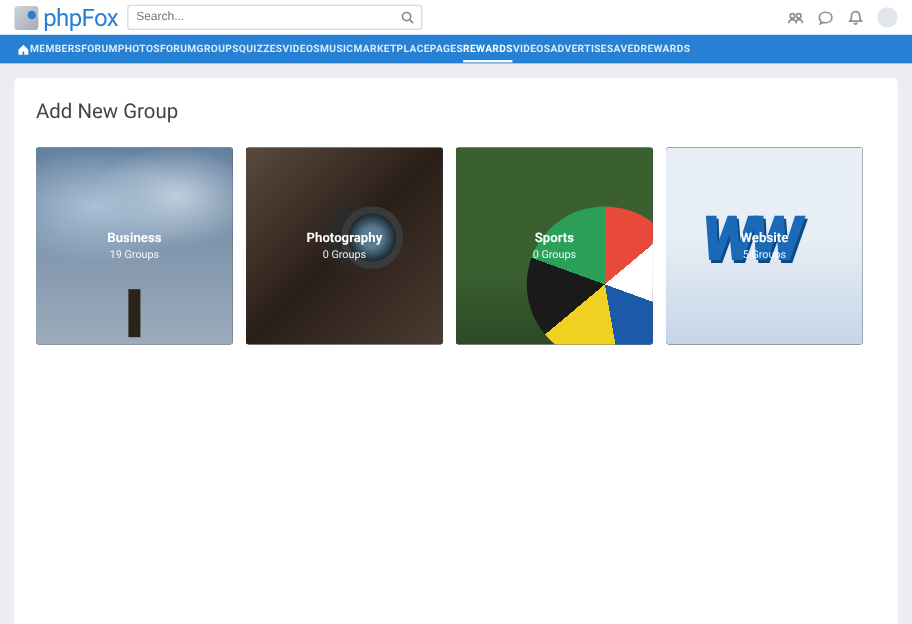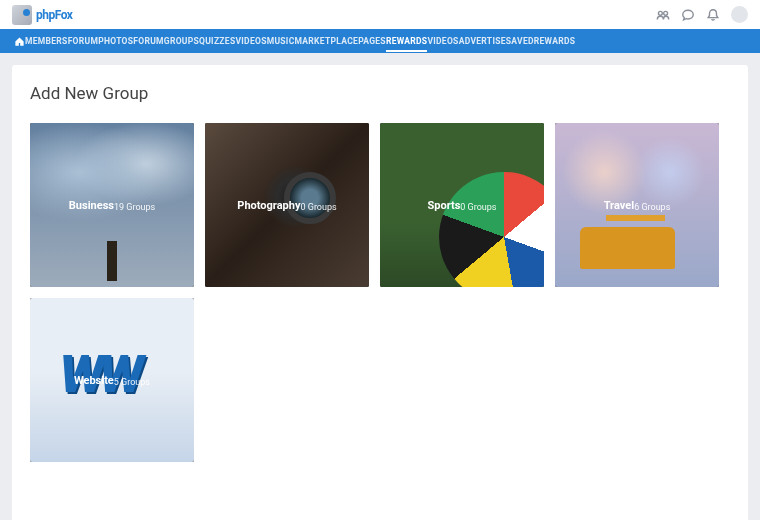--- a/index.html
+++ b/index.html
@@ -2,21 +2,21 @@
 <html><head>
 <meta charset="utf-8">
 <style>
 * { margin: 0; padding: 0; box-sizing: border-box; }
 body { font-family: -apple-system, BlinkMacSystemFont, "Segoe UI", Roboto, Arial, sans-serif; background: #ebedf0; width: 760px; height: 520px; overflow: hidden; }
 
 .header { background: #fff; height: 29px; display: flex; align-items: center; padding: 0 12px; gap: 8px; }
 .logo-wrap { display: flex; align-items: center; gap: 4px; }
 .logo-box { width: 20px; height: 20px; background: linear-gradient(135deg,#d0d4db,#a5abb5); border-radius: 3px; position: relative; }
 .logo-box::after { content: ""; position: absolute; right: 2px; top: 4px; width: 7px; height: 7px; border-radius: 50%; background: #2681d5; }
-.logo-text { font-size: 12px; font-weight: 700; color: #2681d5; letter-spacing: -0.5px; }
+.logo-text { font-size: 20px; font-weight: 400; color: #2681d5; letter-spacing: -0.5px; }
 
 .search { flex: 0 0 246px; height: 21px; border: 1px solid #d5d8de; border-radius: 3px; display: flex; align-items: center; padding: 0 6px; }
 .search input { border: none; outline: none; flex: 1; font-size: 10px; color: #888; background: transparent; }
 .search-icon { width: 11px; height: 11px; stroke: #888; stroke-width: 2; fill: none; }
 
 .hdr-spacer { flex: 1; }
 .hdr-icons { display: flex; align-items: center; gap: 11px; }
 .hdr-icon { width: 14px; height: 14px; stroke: #8a8f9a; stroke-width: 1.6; fill: none; cursor: pointer; }
 .avatar { width: 17px; height: 17px; border-radius: 50%; background: #e2e5ea; }
 
@@ -27,21 +27,21 @@
 .nav-item.active::after { content: ""; position: absolute; left: 0; right: 0; bottom: -6px; height: 2px; background: #fff; }
 
 .page { background: #ebedf0; padding: 12px; }
 .panel { background: #fff; border-radius: 3px; padding: 18px 18px 24px; min-height: 460px; }
 .page-title { font-size: 17px; font-weight: 400; color: #444; margin-bottom: 20px; }
 
 .grid { display: grid; grid-template-columns: repeat(4, 164px); grid-auto-rows: 164px; gap: 11px; }
 .card { position: relative; border-radius: 2px; overflow: hidden; cursor: pointer; background: #333; }
 .card::before { content: ""; position: absolute; inset: 0; background: rgba(10,15,25,0.45); }
 .card-bg { position: absolute; inset: 0; }
-.card-txt { position: absolute; inset: 0; display: flex; flex-direction: row; justify-content: center; align-items: center; color: #fff; z-index: 2; }
+.card-txt { position: absolute; inset: 0; display: flex; flex-direction: column; justify-content: center; align-items: center; color: #fff; z-index: 2; }
 .card-name { font-size: 11px; font-weight: 700; }
 .card-meta { font-size: 9px; margin-top: 3px; opacity: 0.92; }
 
 
 .bg-business { background: linear-gradient(rgba(40,60,90,0.1),rgba(40,60,90,0.1)), radial-gradient(ellipse 120px 70px at 30% 30%, #b9cfe3, transparent 70%), radial-gradient(ellipse 100px 60px at 70% 25%, #d5e3ef, transparent 70%), linear-gradient(#6a88a8,#aab8c6); }
 .bg-business::after { content:""; position:absolute; left:50%; bottom:6px; width:10px; height:40px; background:#2a2319; transform:translateX(-50%); z-index:1; }
 .bg-food { background: radial-gradient(circle 35px at 40% 40%, #d68a2c, transparent 65%), radial-gradient(circle 30px at 65% 60%, #c97a1e, transparent 65%), radial-gradient(circle 25px at 30% 70%, #b16819, transparent 65%), linear-gradient(135deg,#3a2612,#6a4420,#3a2612); }
 .bg-photo { background: radial-gradient(circle 45px at 55% 45%, #1a1a1a 0%, #2c2c2c 40%, transparent 70%), linear-gradient(135deg,#5a4a3e,#2a1f18,#4a3c32); }
 .bg-photo::after { content:""; position:absolute; left:48%; top:30%; width:40px; height:40px; border-radius:50%; border:6px solid #3a3a3a; background: radial-gradient(circle, #5a7a8f 30%, #1a2a30 70%); z-index:1; }
 .bg-sports { background: radial-gradient(circle 85px at 80% 60%, #fff 45%, transparent 46%), linear-gradient(#3a6030 60%, #2d4a26); }
@@ -51,20 +51,27 @@
 .bg-website { background: linear-gradient(#e8eef5 45%, #c5d5e8); }
 .bg-website::after { content:"WW"; position:absolute; left:18%; top:28%; font-size:52px; font-weight:900; color:#1a6ab8; letter-spacing:-6px; transform: skewX(-8deg); z-index:1; text-shadow: 2px 2px 0 #0d4a85; }
 </style>
 </head>
 <body>
 
 <div class="header">
   <div class="logo-wrap">
     <div class="logo-box"></div>
     <span class="logo-text">phpFox</span>
+  </div>
+  <div class="search">
+    <input type="text" placeholder="Search..." style="">
+    <svg class="search-icon" viewBox="0 0 16 16">
+        <circle cx="7" cy="7" r="5"></circle>
+        <line x1="11" y1="11" x2="15" y2="15"></line>
+      </svg>
   </div>
   <div class="hdr-spacer"></div>
   <div class="hdr-icons">
     <svg class="hdr-icon" viewBox="0 0 16 16">
         <circle cx="5" cy="6" r="2.2"></circle>
         <circle cx="11" cy="6" r="2.2"></circle>
         <path d="M1.5 13c0-2 1.5-3.5 3.5-3.5s3.5 1.5 3.5 3.5M8.5 13c0-2 1-3.5 3-3.5s3 1.5 3 3.5"></path>
       </svg>
     <svg class="hdr-icon" viewBox="0 0 16 16">
         <path d="M8 2.5c3.5 0 6 2.2 6 5s-2.5 5-6 5c-.8 0-1.5-.1-2.2-.3L3 13.5l.8-2.3C2.7 10.2 2 9 2 7.5c0-2.8 2.5-5 6-5z"></path>
@@ -116,27 +123,20 @@
           </div>
         </div>
         <div class="card">
           <div class="card-bg bg-sports"></div>
           <div class="card-txt">
             <div class="card-name">Sports</div>
             <div class="card-meta">0 Groups</div>
           </div>
         </div>
         <div class="card">
-          <div class="card-bg bg-travel"></div>
-          <div class="card-txt">
-            <div class="card-name">Travel</div>
-            <div class="card-meta">6 Groups</div>
-          </div>
-        </div>
-        <div class="card">
           <div class="card-bg bg-website"></div>
           <div class="card-txt">
             <div class="card-name">Website</div>
             <div class="card-meta">5 Groups</div>
           </div>
         </div>
       </div>
   </div>
 </div>
 

